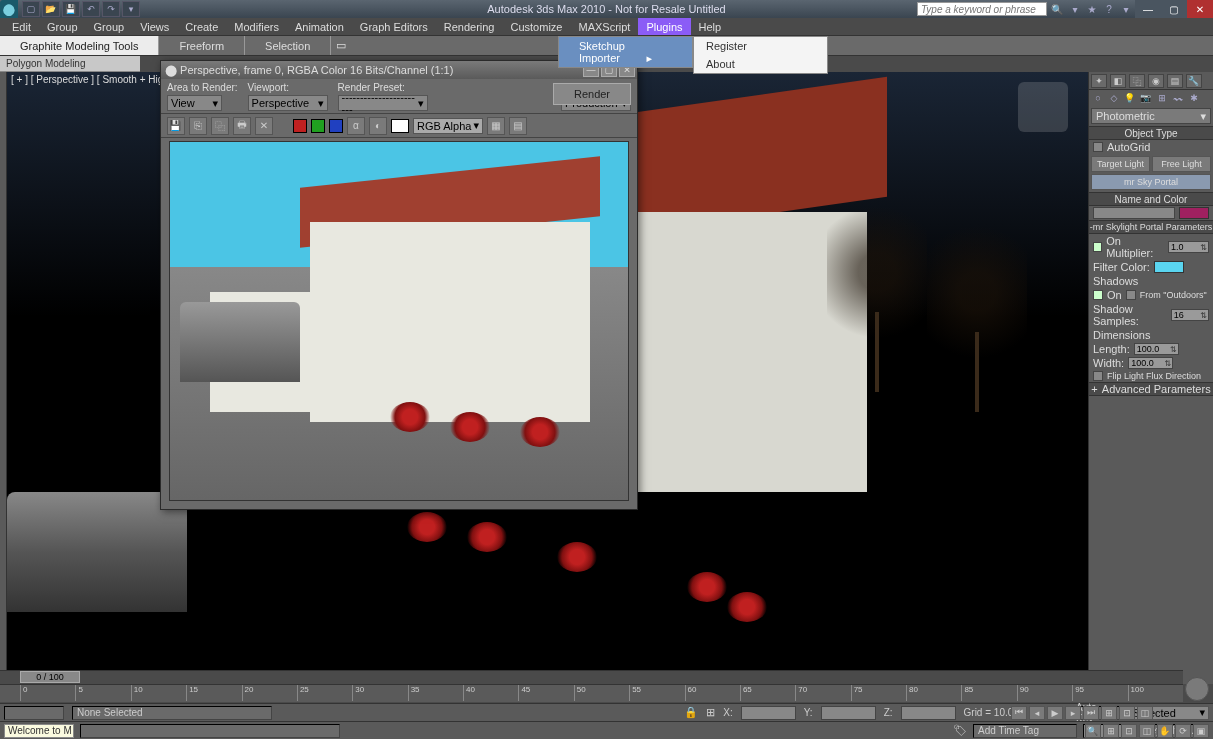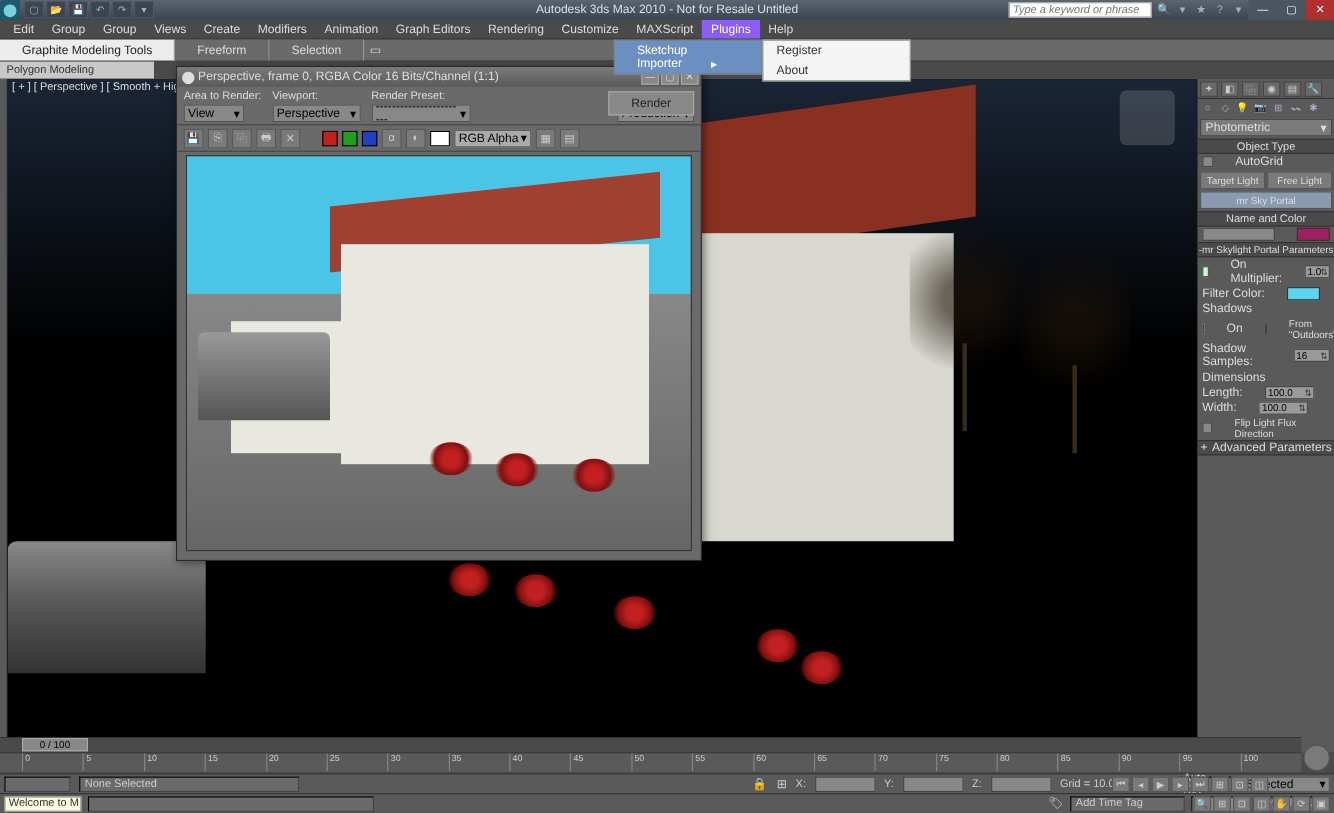--- a/index.html
+++ b/index.html
@@ -75,21 +75,21 @@
 .ri-wall { position: absolute; background: #e8e8e0; }
 .ri-roof { position: absolute; background: #a04030; }
 
 
 .rp-tabs { height: 18px; background: #5a5a5a; display: flex; gap: 3px; padding: 2px; border-bottom: 1px solid #333; }
 .rp-tab { width: 16px; height: 14px; background: #6a6a6a; border: 1px solid #444; font-size: 9px; display: flex; align-items: center; justify-content: center; }
 .rp-tabs2 { height: 16px; background: #5a5a5a; display: flex; gap: 2px; padding: 2px; }
 .rp-tab2 { width: 14px; height: 12px; font-size: 9px; color: #aac; display: flex; align-items: center; justify-content: center; }
 .rp-dropdown { margin: 2px; height: 16px; background: #7a7a7a; border: 1px solid #444; display: flex; align-items: center; justify-content: space-between; padding: 0 4px; color: #ddd; font-size: 10px; }
 .rp-section-head { height: 14px; background: #4a4a4a; text-align: center; color: #ddd; font-size: 10px; border-top: 1px solid #333; border-bottom: 1px solid #333; display: flex; align-items: center; justify-content: center; }
-.rp-row { display: flex; align-items: center; padding: 1px 4px; font-size: 10px; color: #ddd; gap: 20px; }
+.rp-row { display: flex; align-items: center; padding: 1px 4px; font-size: 10px; color: #ddd; gap: 4px; }
 .rp-check { width: 10px; height: 10px; background: #888; border: 1px solid #444; }
 .rp-btn-grid { display: flex; flex-wrap: wrap; padding: 2px; gap: 2px; }
 .rp-grid-btn { flex: 1 1 48%; height: 16px; background: #7a7a7a; border: 1px solid #555; display: flex; align-items: center; justify-content: center; font-size: 9px; color: #ddd; }
 .rp-grid-btn.wide { flex: 1 1 100%; }
 .rp-color-sw { width: 30px; height: 12px; background: #5ad5f0; border: 1px solid #333; }
 .rp-color-sw.magenta { background: #a02060; }
 .rp-spin { width: 45px; height: 12px; background: #9a9a9a; border: 1px solid #444; display: flex; align-items: center; padding: 0 2px; font-size: 9px; color: #000; position: relative; }
 .rp-spin::after { content: "⇅"; position: absolute; right: 1px; font-size: 8px; color: #333; }
 
 

